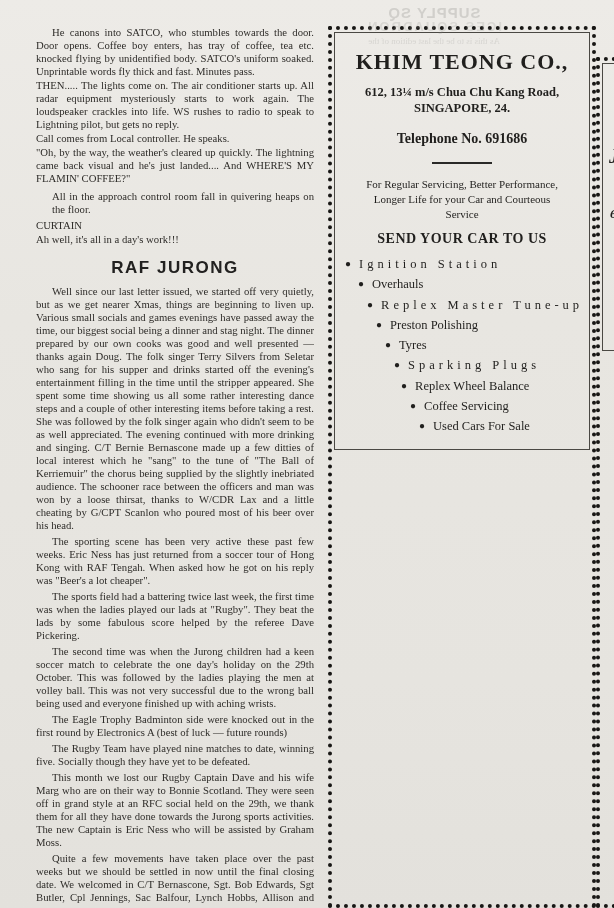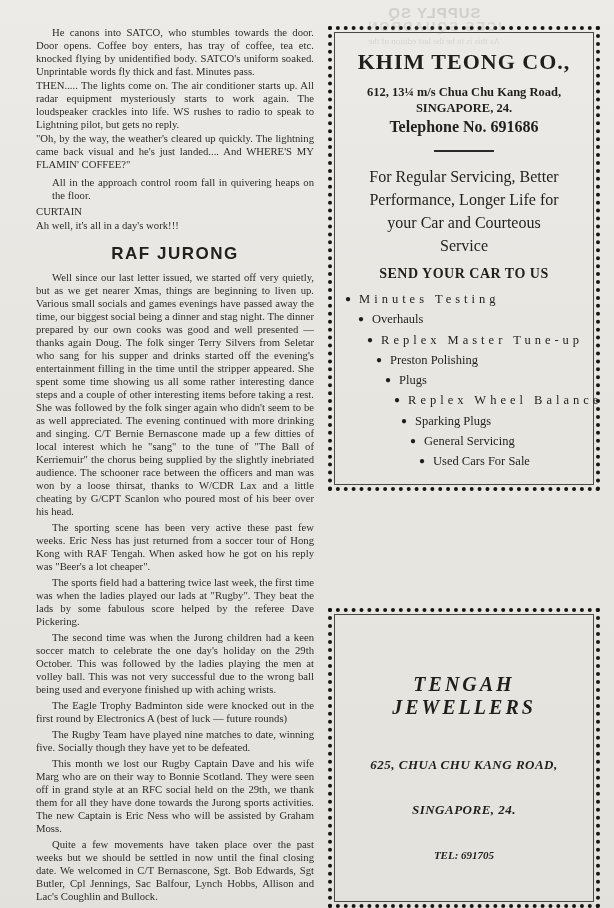--- a/index.html
+++ b/index.html
@@ -38,33 +38,33 @@
   .col-left p.blk { margin-left:16px; margin-top:5px; }
   .col-left p.tight { margin-bottom:1px; }
   .raf-heading {
     font-family:"Liberation Sans", sans-serif;
     font-weight:bold; font-size:17px; letter-spacing:1.5px;
     text-align:center; color:#222120;
     margin:15px 0 11px 0;
   }
 
   
-  .col-right { width:272px; display:flex; flex-direction:column;justify-content:space-between; }
+  .col-right { width:272px; display:flex; flex-direction:row; }
   .ad-box { border:4px dotted #181715; padding:2px; }
   .ad-inner { border:1px solid #4a4843; padding:8px 6px; box-sizing:border-box; }
 
   
   .khim .ad-inner { text-align:center; color:#201f1d; }
   .khim-title { font-size:22px; font-weight:bold; letter-spacing:1px; margin-top:8px; }
   .khim-sub   { font-size:18px; font-weight:bold; margin-top:1px; }
   .khim-addr  { font-size:12.5px; font-weight:bold; margin-top:9px; line-height:16px; }
   .khim-addr2 { font-size:12.5px; font-weight:bold; line-height:16px; }
-  .khim-phone { font-size:16px; font-weight:bold; line-height:16px; margin-top:3px; }
+  .khim-phone { font-size:14px; font-weight:bold; line-height:16px; margin-top:15px; }
   .rule { width:60px; border-top:2px solid #2a2927; margin:15px auto 13px auto; }
-  .tagline { font-size:16px; line-height:23px; padding:0 22px; }
+  .tagline { font-size:11px; line-height:15px; padding:0 22px; }
   .cta { font-size:14px; font-weight:bold; letter-spacing:.5px; margin:9px 0 7px 0; }
   .services { list-style:none; margin:2px 0 4px 0; padding:0 0 0 4px; text-align:left; font-size:12.5px; color:#201f1d; }
   .services li { line-height:19.3px; white-space:nowrap; }
   .services li .bullet { display:inline-block; margin-right:8px; font-size:10px; vertical-align:1px; }
   .services li:nth-child(1)  { margin-left:0;   }
   .services li:nth-child(2)  { margin-left:13px; }
   .services li:nth-child(3)  { margin-left:22px; }
   .services li:nth-child(4)  { margin-left:31px; }
   .services li:nth-child(5)  { margin-left:40px; }
   .services li:nth-child(6)  { margin-left:49px; }
@@ -94,20 +94,21 @@
 
   <div class="ghost">
     <div class="g1">SUPPLY SQ</div>
     <div class="g2">ICES SQUADRON</div>
     <div class="g3">As this is to be the last edition of the</div>
   </div>
 
   <div class="col-left">
     <p class="ind tight">He canons into SATCO, who stumbles towards the door. Door opens. Coffee boy enters, has tray of coffee, tea etc. knocked flying by unidentified body. SATCO's uniform soaked. Unprintable words fly thick and fast. Minutes pass.</p>
     <p class="tight">THEN..... The lights come on. The air conditioner starts up. All radar equipment mysteriously starts to work again. The loudspeaker crackles into life. WS rushes to radio to speak to Lightning pilot, but gets no reply.</p>
+    <p class="tight">Call comes from Local controller. He speaks.</p>
     <p class="tight">"Oh, by the way, the weather's cleared up quickly. The lightning came back visual and he's just landed.... And WHERE'S MY FLAMIN' COFFEE?"</p>
     <p class="blk">All in the approach control room fall in quivering heaps on the floor.</p>
     <p class="tight">CURTAIN</p>
     <p>Ah well, it's all in a day's work!!!</p>
 
     <h2 class="raf-heading">RAF JURONG</h2>
 
     <p class="ind">Well since our last letter issued, we started off very quietly, but as we get nearer Xmas, things are beginning to liven up. Various small socials and games evenings have passed away the time, our biggest social being a dinner and stag night. The dinner prepared by our own cooks was good and well presented — thanks again Doug. The folk singer Terry Silvers from Seletar who sang for his supper and drinks started off the evening's entertainment filling in the time until the stripper appeared. She spent some time showing us all some rather interesting dance steps and a couple of other interesting items before taking a rest. She was followed by the folk singer again who didn't seem to be as well appreciated. The evening continued with more drinking and singing. C/T Bernie Bernascone made up a few ditties of local interest which he "sang" to the tune of "The Ball of Kerriemuir" the chorus being supplied by the slightly inebriated audience. The schooner race between the officers and man was won by a loose thirsat, thanks to W/CDR Lax and a little cheating by G/CPT Scanlon who poured most of his beer over his head.</p>
     <p class="ind">The sporting scene has been very active these past few weeks. Eric Ness has just returned from a soccer tour of Hong Kong with RAF Tengah. When asked how he got on his reply was "Beer's a lot cheaper".</p>
     <p class="ind">The sports field had a battering twice last week, the first time was when the ladies played our lads at "Rugby". They beat the lads by some fabulous score helped by the referee Dave Pickering.</p>
@@ -124,28 +125,28 @@
     <div class="ad-box khim">
       <div class="ad-inner">
         <div class="khim-title">KHIM TEONG CO.,</div>
         <div class="khim-addr">612, 13¼ m/s Chua Chu Kang Road,</div>
         <div class="khim-addr2">SINGAPORE, 24.</div>
         <div class="khim-phone">Telephone No. 691686</div>
         <div class="rule"></div>
         <div class="tagline">For Regular Servicing, Better Performance, Longer Life for your Car and Courteous Service</div>
         <div class="cta">SEND YOUR CAR TO US</div>
         <ul class="services">
-          <li><span class="bullet">●</span><span class="svc">Minutes Testing</span></li>
+          <li><span class="bullet">●</span><span class="svc">Ignition Station</span></li>
           <li><span class="bullet">●</span><span class="svc">Overhauls</span></li>
           <li><span class="bullet">●</span><span class="svc">Replex Master Tune-up</span></li>
           <li><span class="bullet">●</span><span class="svc">Preston Polishing</span></li>
-          <li><span class="bullet">●</span><span class="svc">Plugs</span></li>
+          <li><span class="bullet">●</span><span class="svc">Tyres</span></li>
+          <li><span class="bullet">●</span><span class="svc">Sparking Plugs</span></li>
           <li><span class="bullet">●</span><span class="svc">Replex Wheel Balance</span></li>
-          <li><span class="bullet">●</span><span class="svc">Sparking Plugs</span></li>
-          <li><span class="bullet">●</span><span class="svc">General Servicing</span></li>
+          <li><span class="bullet">●</span><span class="svc">Coffee Servicing</span></li>
           <li><span class="bullet">●</span><span class="svc">Used Cars For Sale</span></li>
         </ul>
       </div>
     </div>
 
     <div class="ad-box tengah">
       <div class="ad-inner">
         <div class="tengah-title">TENGAH  JEWELLERS</div>
         <div class="tengah-addr1">625, CHUA CHU KANG ROAD,</div>
         <div class="tengah-addr2">SINGAPORE, 24.</div>

